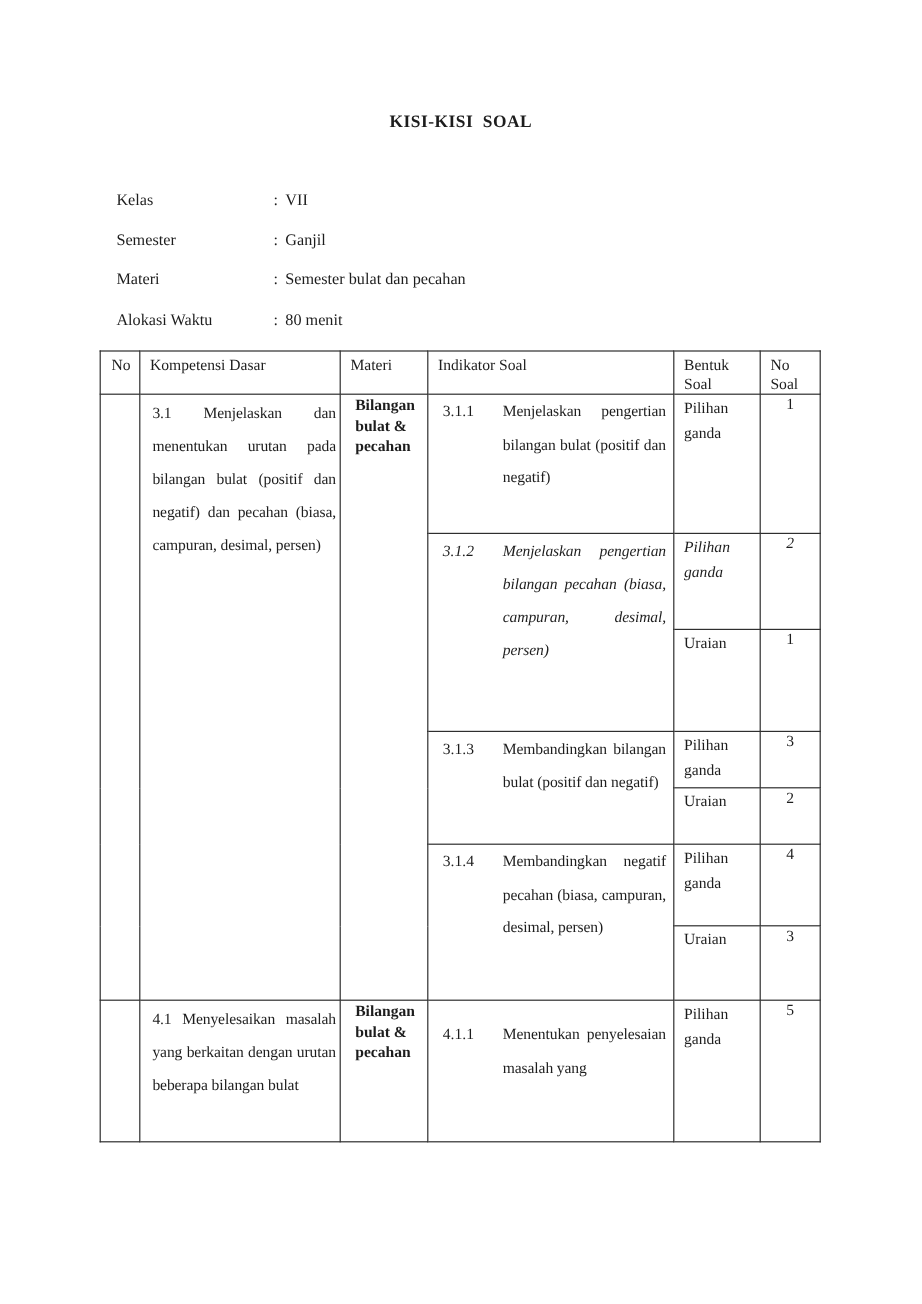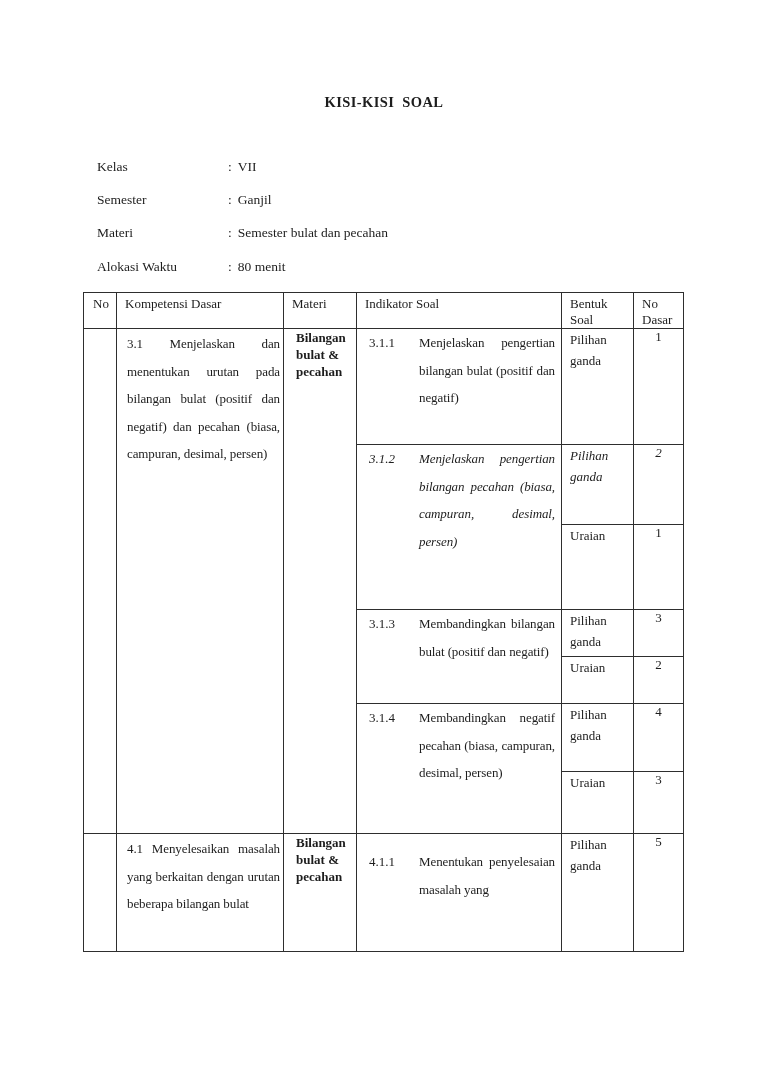--- a/index.html
+++ b/index.html
@@ -114,21 +114,21 @@
       <th>
             <div class="hwrap">Materi</div>
           </th>
       <th>
             <div class="hwrap">Indikator Soal</div>
           </th>
       <th>
             <div class="hwrap">Bentuk Soal</div>
           </th>
       <th>
-            <div class="hwrap">No Dasar</div>
+            <div class="hwrap">No Soal</div>
           </th>
     </tr>
 
     <tr class="r1">
       <td class="c-no" rowspan="7"></td>
       <td class="c-kd" rowspan="7">
         <div class="kd-text">3.1 Menjelaskan dan menentukan urutan pada bilangan bulat (positif dan negatif) dan pecahan (biasa, campuran, desimal, persen)</div>
       </td>
       <td class="c-materi" rowspan="7">
         <div class="materi-text">Bilangan bulat &amp; pecahan</div>

